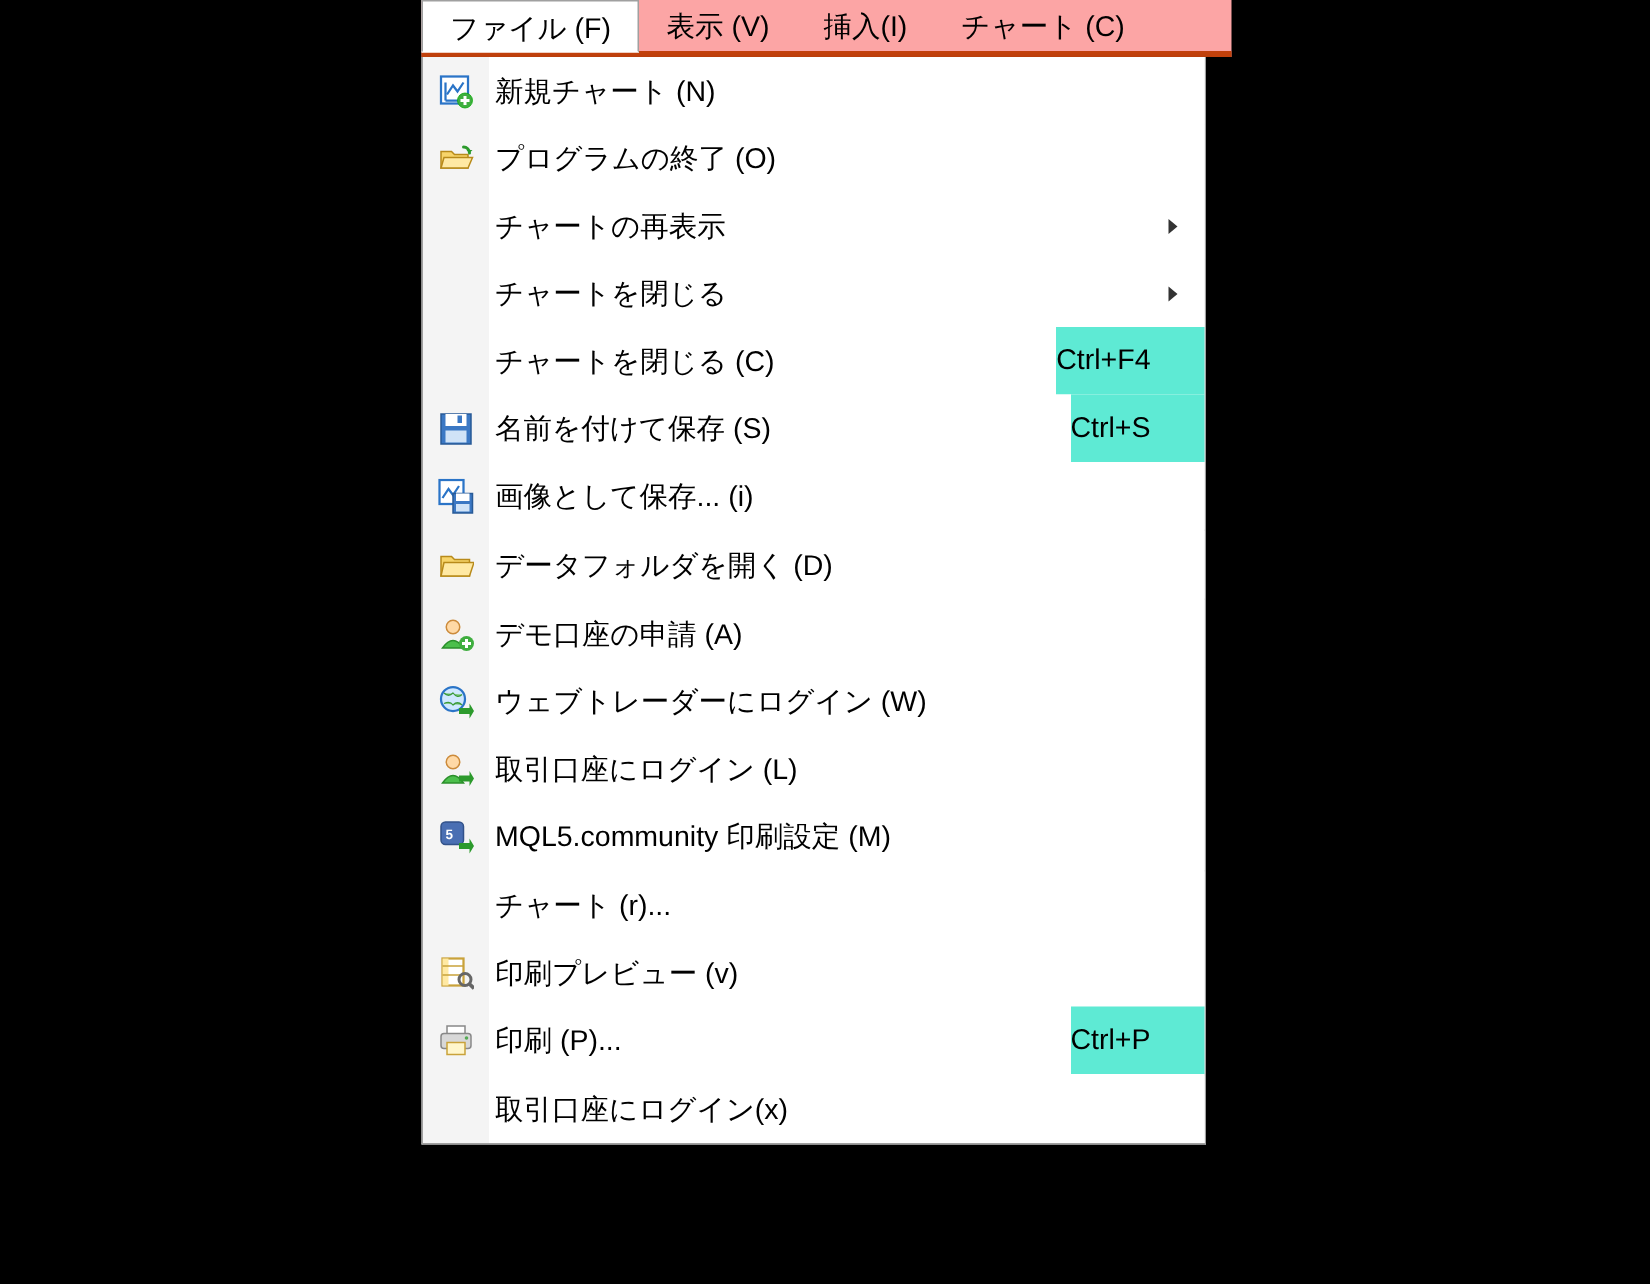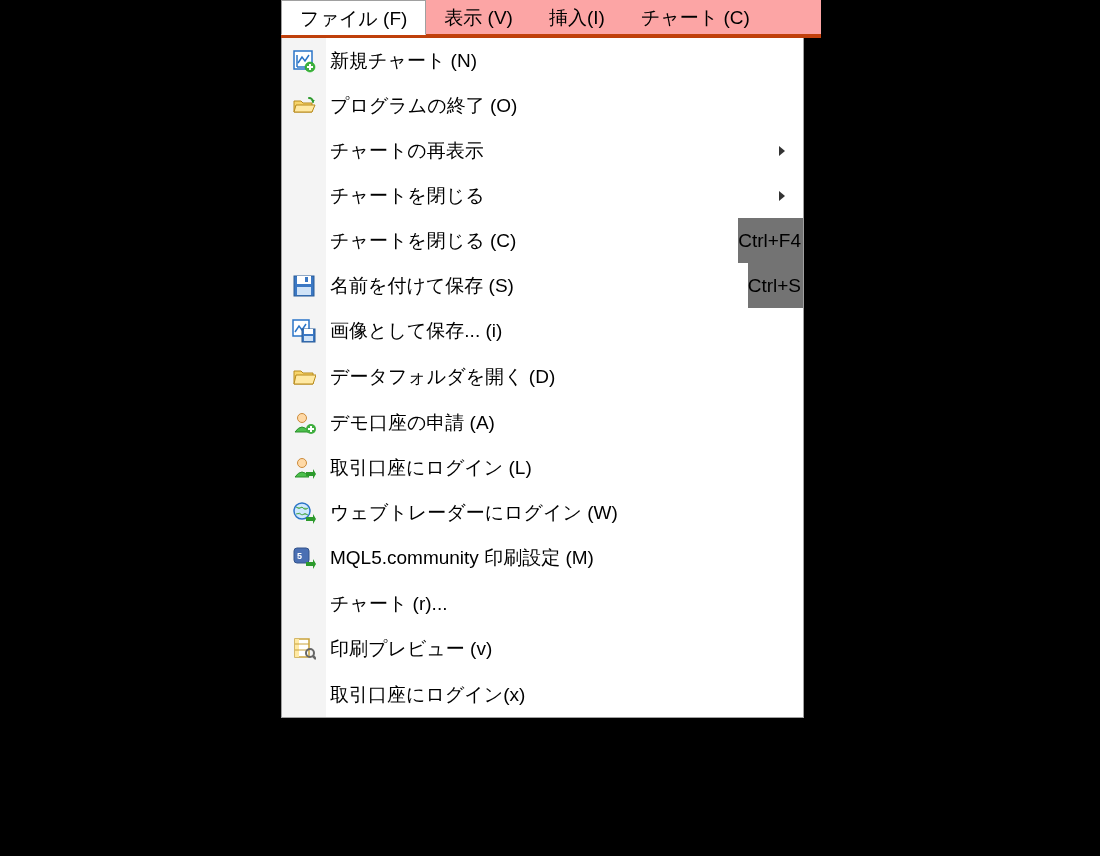--- a/index.html
+++ b/index.html
@@ -63,22 +63,22 @@
   .menu-row .label-cell {
     flex: 1;
     padding-left: 4px;
     background: #fff;
     height: 100%;
     display: flex;
     align-items: center;
   }
   .menu-row .shortcut-cell {
     flex: 0 0 auto;
-    padding-right: 2px;
-    background: #737373;
+    padding-right: 36px;
+    background: #5eead4;
     height: 100%;
     display: flex;
     align-items: center;
     color: #000;
   }
   .menu-row .arrow-cell {
     flex: 0 0 auto;
     width: 24px;
     background: #fff;
     height: 100%;
@@ -284,45 +284,45 @@
         <div class="label-cell">
             <span>デモ口座の申請 (A)</span>
           </div>
         <div class="arrow-cell"></div>
       </div>
 
       <div class="menu-row">
         <div class="icon-cell">
             <span>
           <svg width="24" height="24" viewBox="0 0 24 24">
-            <circle cx="10" cy="7" r="4.5" fill="#ffd9a6" stroke="#cc8b3b" stroke-width="1"></circle>
-            <path d="M3 21 q7 -10 14 0 z" fill="#4cbf4c" stroke="#2b8f2b" stroke-width="1"></path>
-            <polygon points="14,16 21,16 21,13 24,18 21,23 21,20 14,20" fill="#2c9a2c"></polygon>
-          </svg>
-        </span>
-          </div>
-        <div class="label-cell">
-            <span>取引口座にログイン (L)</span>
-          </div>
-        <div class="arrow-cell"></div>
-      </div>
-
-      <div class="menu-row">
-        <div class="icon-cell">
-            <span>
-          <svg width="24" height="24" viewBox="0 0 24 24">
             <circle cx="10" cy="10" r="8" fill="#cfe8ff" stroke="#2a74c7" stroke-width="1.5"></circle>
             <path d="M4 6 q3 3 6 0 q3 4 6 1" fill="#7fc77f" stroke="#3a9a3a" stroke-width="0.8"></path>
             <path d="M4 13 q4 -2 6 1 q3 -3 6 0" fill="#7fc77f" stroke="#3a9a3a" stroke-width="0.8"></path>
             <polygon points="14,16 21,16 21,13 24,18 21,23 21,20 14,20" fill="#2c9a2c"></polygon>
           </svg>
         </span>
           </div>
         <div class="label-cell">
             <span>ウェブトレーダーにログイン (W)</span>
+          </div>
+        <div class="arrow-cell"></div>
+      </div>
+
+      <div class="menu-row">
+        <div class="icon-cell">
+            <span>
+          <svg width="24" height="24" viewBox="0 0 24 24">
+            <circle cx="10" cy="7" r="4.5" fill="#ffd9a6" stroke="#cc8b3b" stroke-width="1"></circle>
+            <path d="M3 21 q7 -10 14 0 z" fill="#4cbf4c" stroke="#2b8f2b" stroke-width="1"></path>
+            <polygon points="14,16 21,16 21,13 24,18 21,23 21,20 14,20" fill="#2c9a2c"></polygon>
+          </svg>
+        </span>
+          </div>
+        <div class="label-cell">
+            <span>取引口座にログイン (L)</span>
           </div>
         <div class="arrow-cell"></div>
       </div>
 
       <div class="menu-row">
         <div class="icon-cell">
             <span>
           <svg width="24" height="24" viewBox="0 0 24 24">
             <rect x="2" y="2" width="15" height="15" rx="3" fill="#4a6fb3" stroke="#32528a" stroke-width="1"></rect>
             <text x="5" y="13" font-size="9" font-weight="bold" fill="#fff">5</text>
@@ -361,20 +361,38 @@
             <line x1="21" y1="18" x2="24" y2="21" stroke="#666" stroke-width="2.5"></line>
           </svg>
         </span>
           </div>
         <div class="label-cell">
             <span>印刷プレビュー (v)</span>
           </div>
         <div class="arrow-cell"></div>
       </div>
 
+      <div class="menu-row">
+        <div class="icon-cell">
+            <span>
+          <svg width="24" height="22" viewBox="0 0 24 22">
+            <rect x="6" y="1" width="12" height="6" fill="#fff" stroke="#888" stroke-width="1"></rect>
+            <rect x="2" y="6" width="20" height="10" rx="2" fill="#d8d8d8" stroke="#888" stroke-width="1"></rect>
+            <rect x="6" y="12" width="12" height="8" fill="#fff6cc" stroke="#c9a23a" stroke-width="1"></rect>
+            <circle cx="19" cy="9" r="1.2" fill="#5a5"></circle>
+          </svg>
+        </span>
+          </div>
+        <div class="label-cell">
+            <span>印刷 (P)...</span>
+          </div>
+        <div class="shortcut-cell">
+            <span>Ctrl+P</span>
+          </div>
+      </div>
 
       <div class="sep">
           <div class="gut"></div>
           <div class="line"></div>
         </div>
 
       <div class="menu-row">
         <div class="icon-cell"></div>
         <div class="label-cell">
             <span>取引口座にログイン(x)</span>

